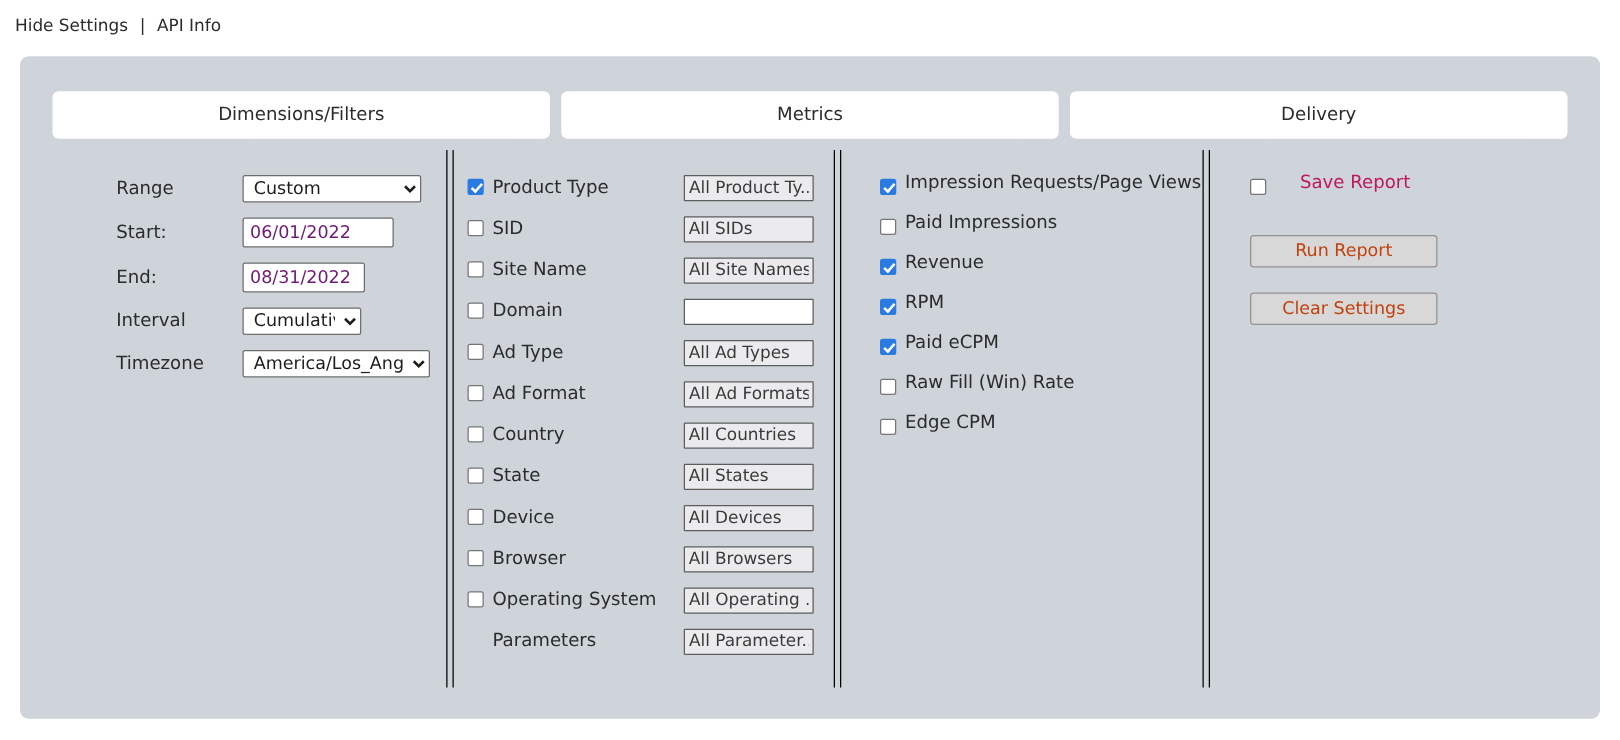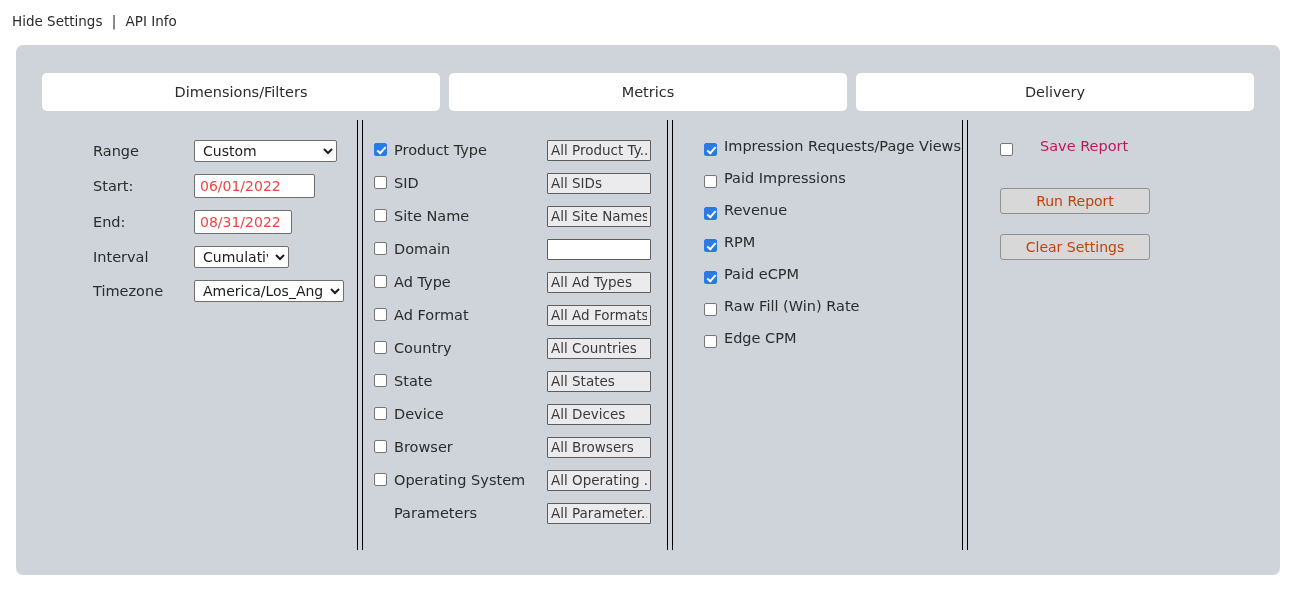--- a/index.html
+++ b/index.html
@@ -110,21 +110,21 @@
     color: #1d1d1d;
     background: #ffffff;
     border: 1px solid #6e6e6e;
     border-radius: 2px;
     height: 22px;
     padding: 0 4px;
   }
   input.txt {
     font-family: "DejaVu Sans", "Liberation Sans", sans-serif;
     font-size: 14px;
-    color: #ef4444;
+    color: #701a75;
     background: #ffffff;
     border: 1px solid #6e6e6e;
     border-radius: 2px;
     height: 24px;
     padding: 5px 5px;
   }
 
   
   .drow {
     position: absolute;

